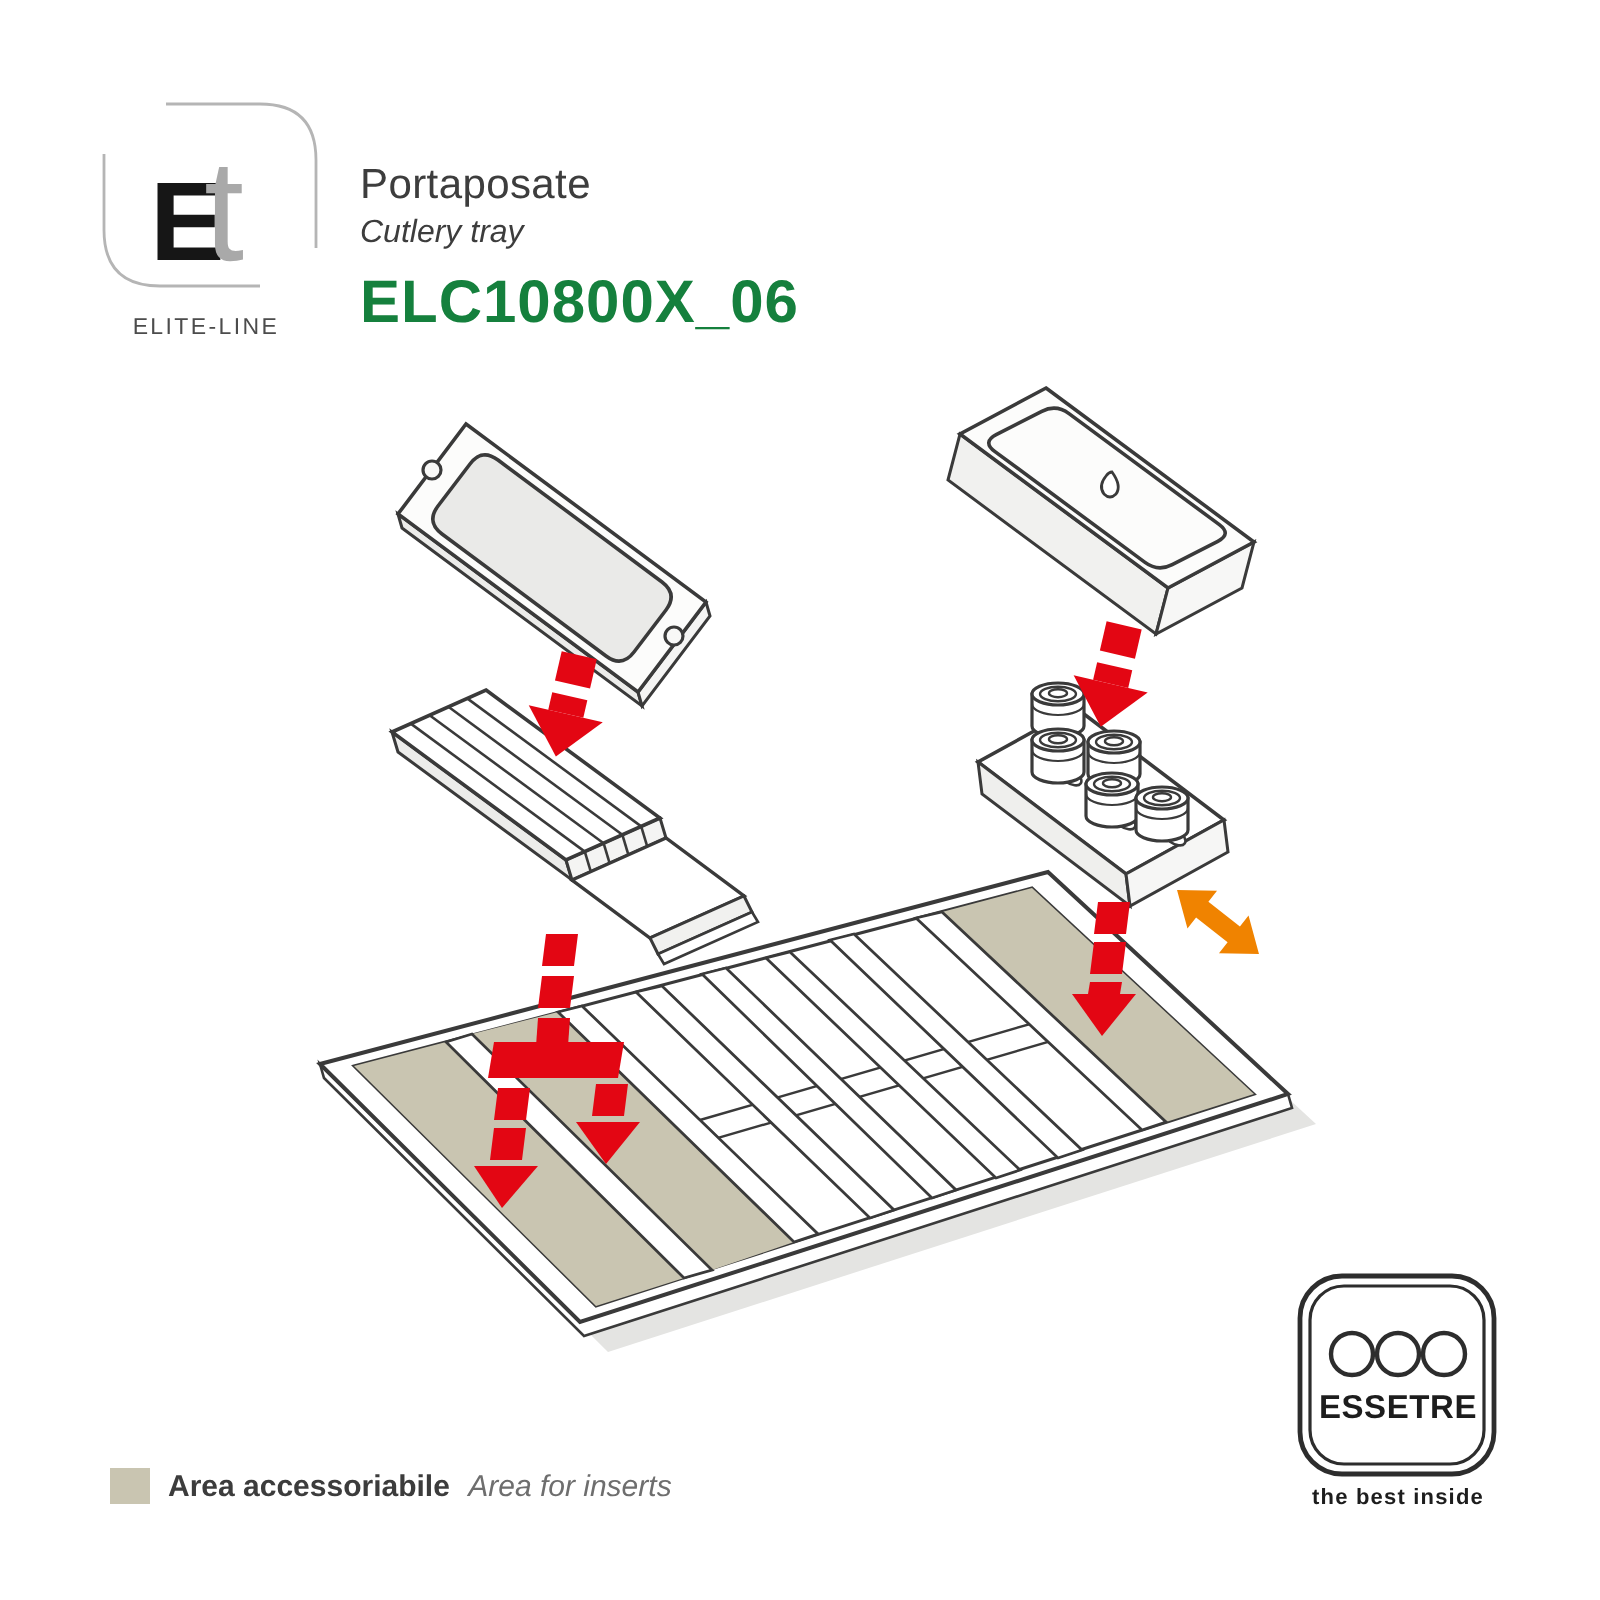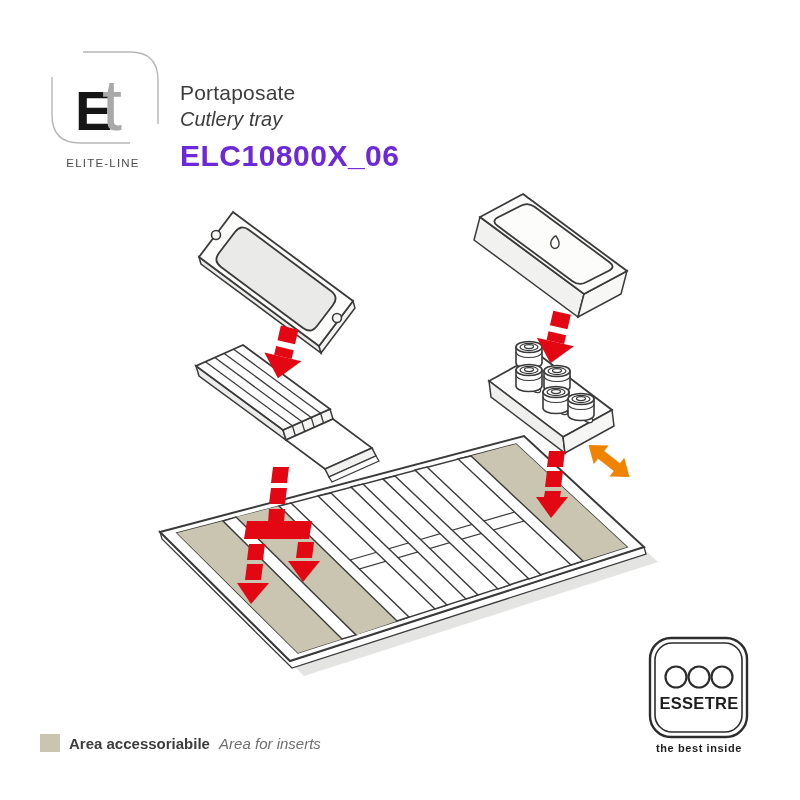--- a/index.html
+++ b/index.html
@@ -2,24 +2,24 @@
 <html><head>
 <meta charset="utf-8">
 <style>
   html,body{margin:0;padding:0;background:#fff;}
   .canvas{position:relative;width:800px;height:800px;background:#ffffff;overflow:hidden;
           font-family:"Liberation Sans", sans-serif;}
   .abs{position:absolute;}
   
   .title-block{left:180px;top:61px;}
   .t-name{font-size:21px;color:#3d3d3d;font-weight:400;line-height:1.15;letter-spacing:.2px;margin-top:20px;}
-  .t-name-en{font-size:20px;color:#3d3d3d;font-style:italic;font-weight:400;line-height:1.15;margin-top:3px;}
-  .t-code{font-size:30px;color:#6d28d9;font-weight:700;margin-top:8px;letter-spacing:.5px;}
+  .t-name-en{font-size:16px;color:#3d3d3d;font-style:italic;font-weight:400;line-height:1.15;margin-top:3px;}
+  .t-code{font-size:30px;color:#15803d;font-weight:700;margin-top:8px;letter-spacing:.5px;}
   
-  .legend{left:40px;top:734px;display:flex;align-items:center;gap:9px;}
+  .legend{left:55px;top:734px;display:flex;align-items:center;gap:9px;}
   .legend-text{font-size:15px;color:#3c3c3c;}
   .legend-bold{font-weight:600;}
   .legend-italic{font-style:italic;color:#6e6e6e;font-weight:400;margin-left:5px;}
   svg{display:block;}
   .diagram{left:0;top:0;pointer-events:none;}
 </style>
 </head>
 <body>
 
 <div class="canvas">

